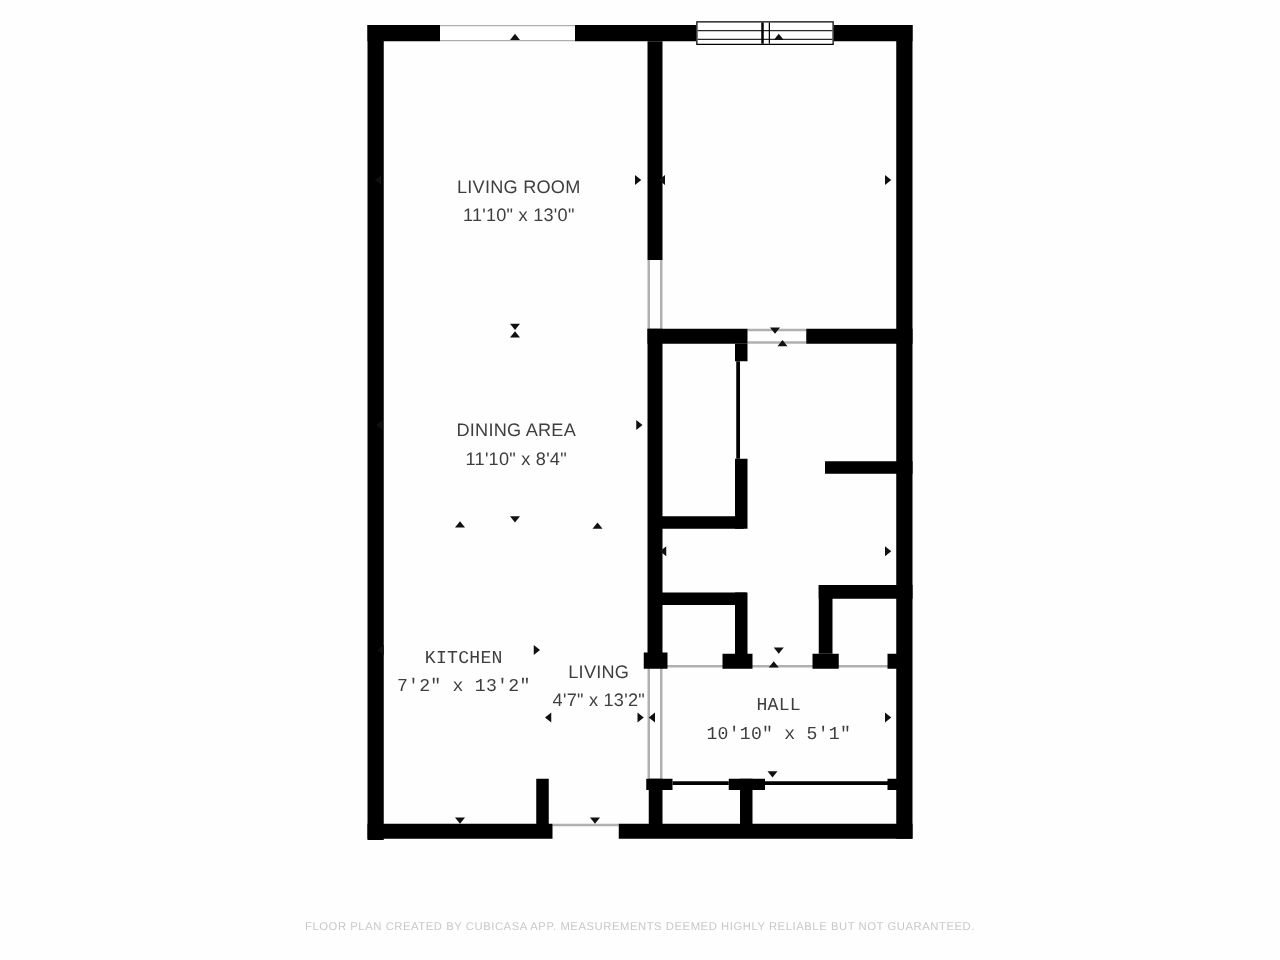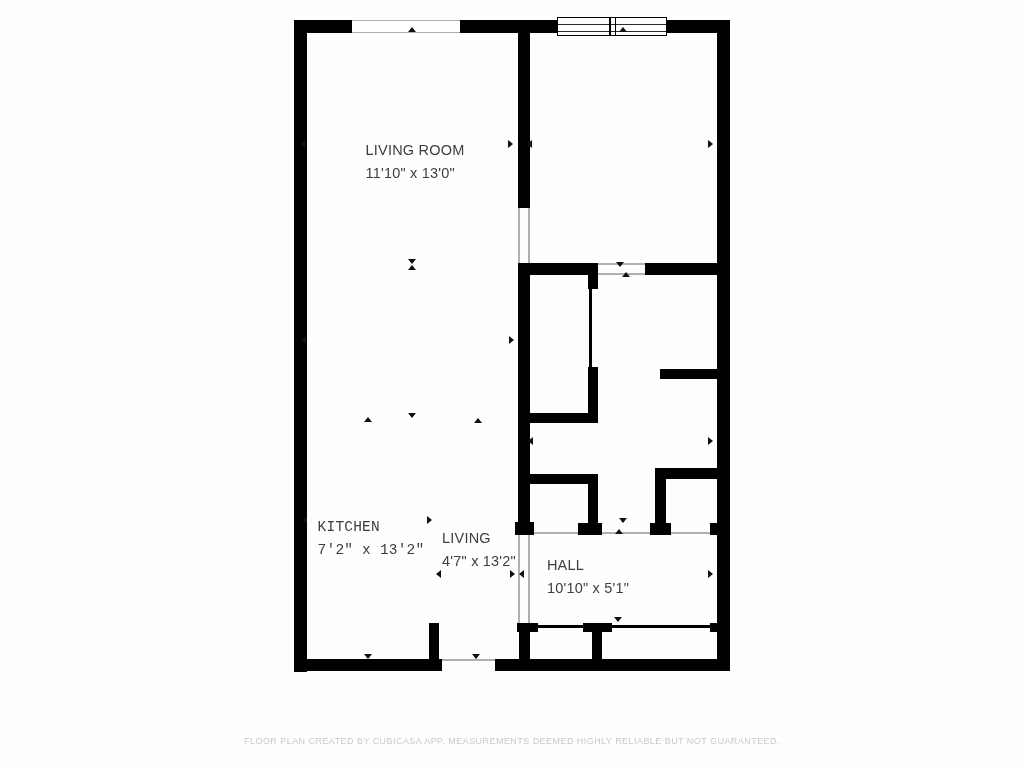--- a/index.html
+++ b/index.html
@@ -7,21 +7,21 @@
     width:1024px;height:768px;background:#fefefe;
     font-family:"Liberation Sans", sans-serif;
     position:relative;overflow:hidden;
   }
   #floor-plan{position:absolute;left:0;top:0;width:1024px;height:768px;}
   .wall{position:absolute;background:#000;}
   .thin{position:absolute;background:#b0b0b0;}
   .doorline{position:absolute;background:#000;}
   .room-label{
     position:absolute;transform:translateX(-50%);
-    color:#3e3e3e;font-size:14.5px;line-height:23px;
+    text-align:center;color:#3e3e3e;font-size:14.5px;line-height:23px;
     letter-spacing:0.2px;white-space:nowrap;
   }
   .room-label .dims{display:block;}
   .marker{position:absolute;width:0;height:0;}
   .marker.u{border-left:4px solid transparent;border-right:4px solid transparent;border-bottom:5px solid #101010;}
   .marker.d{border-left:4px solid transparent;border-right:4px solid transparent;border-top:5px solid #101010;}
   .marker.l{border-top:4px solid transparent;border-bottom:4px solid transparent;border-right:5px solid #101010;}
   .marker.r{border-top:4px solid transparent;border-bottom:4px solid transparent;border-left:5px solid #101010;}
   .window-symbol{position:absolute;background:#fff;border:1.6px solid #000;box-sizing:border-box;}
   .window-symbol .wline{position:absolute;left:0;right:0;height:1.4px;background:#2a2a2a;}
@@ -106,17 +106,18 @@
     <div class="marker d" style="left: 619px; top: 518px;"></div>
     <div class="marker u" style="left: 615px; top: 529px;"></div>
     <div class="marker l" style="left: 436px; top: 570px;"></div>
     <div class="marker r" style="left: 510px; top: 570px;"></div>
     <div class="marker l" style="left: 519px; top: 570px;"></div>
     <div class="marker r" style="left: 708px; top: 570px;"></div>
     <div class="marker d" style="left: 614px; top: 617px;"></div>
     <div class="marker d" style="left: 364px; top: 654px;"></div>
     <div class="marker d" style="left: 472px; top: 654px;"></div>
     <div class="room-label" style="left: 415px; top: 139px;"><span>LIVING ROOM</span><span class="dims">11'10" x 13'0"</span></div>
+    <div class="room-label" style="left: 413px; top: 334px;"><span>DINING AREA</span><span class="dims">11'10" x 8'4"</span></div>
     <div class="room-label" style="left: 371px; top: 516px; font-family: Liberation Mono, monospace;"><span>KITCHEN</span><span class="dims">7'2" x 13'2"</span></div>
     <div class="room-label" style="left: 479px; top: 527px;"><span>LIVING</span><span class="dims">4'7" x 13'2"</span></div>
-    <div class="room-label" style="left: 588px; top: 554px;"><span>HALL</span><span class="dims">10'10" x 5'1"</span></div>
+    <div class="room-label" style="left: 623px; top: 554px; font-family: Liberation Mono, monospace;"><span>HALL</span><span class="dims">10'10" x 5'1"</span></div>
   </div>
 <div id="footer-note">FLOOR PLAN CREATED BY CUBICASA APP. MEASUREMENTS DEEMED HIGHLY RELIABLE BUT NOT GUARANTEED.</div>
 
 </body></html>

